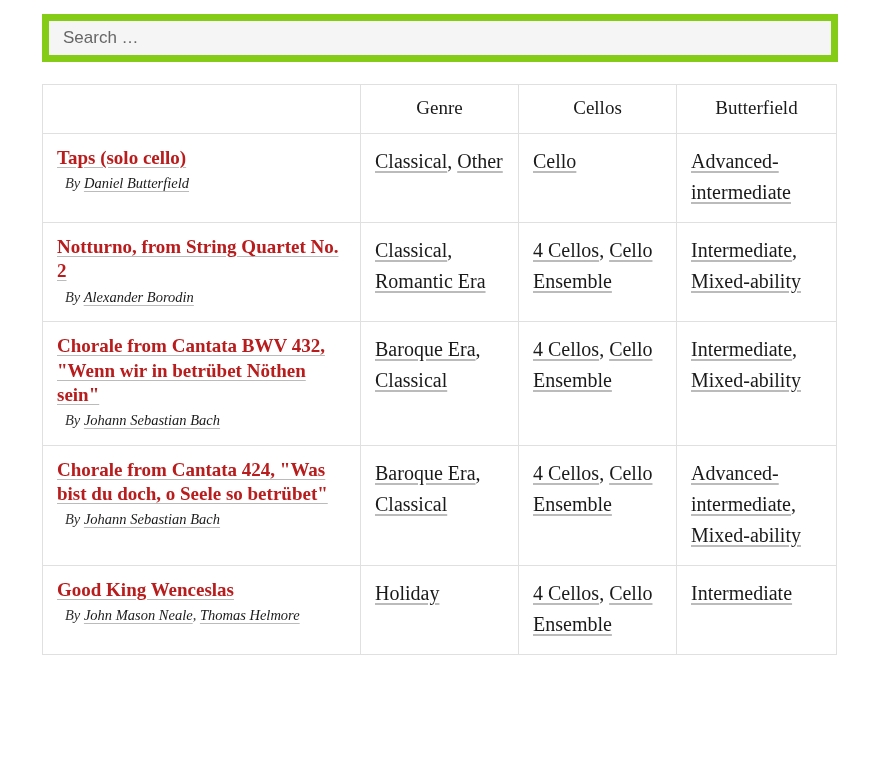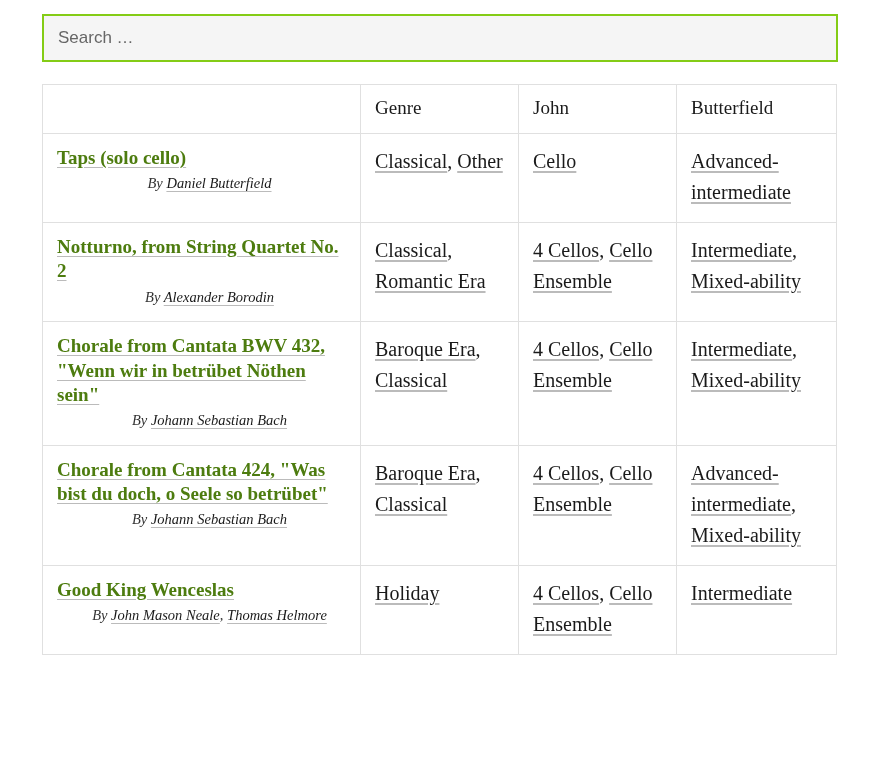--- a/index.html
+++ b/index.html
@@ -20,21 +20,21 @@
   }
   
   .search-wrap {
     margin-bottom: 22px;
   }
   .search-input {
     width: 796px;
     height: 48px;
     box-sizing: border-box;
     background: #f5f5f5;
-    border: 2px solid #84cc16;
+    border: 7px solid #84cc16;
     font-family: "Liberation Sans", sans-serif;
     font-size: 17px;
     color: #4a4a4a;
     padding: 16px 14px;
     outline: none;
   }
   .search-input::placeholder {
     color: #666;
     opacity: 1;
   }
@@ -52,43 +52,42 @@
   }
   col.c-title { width: 318px; }
   col.c-genre { width: 158px; }
   col.c-parts { width: 158px; }
   col.c-diff  { width: 160px; }
 
   thead th {
     font-family: "Liberation Serif", serif;
     font-weight: normal;
     font-size: 19px;
-    text-align: left;
+    text-align: center;
     color: #1a1a1a;
     padding-top: 14px;
     padding-bottom: 16px;
   }
   .title-line {
     font-size: 19px;
     font-weight: bold;
     line-height: 1.28;
     margin: 0 0 4px 0;
   }
   .title-line a {
-    color: #4d7c0f;
+    color: #b91c1c;
     text-decoration-color: #bbb;
     text-underline-offset: 3px;
   }
   .byline {
     font-style: italic;
     font-size: 14.5px;
     color: #333;
     line-height: 1.35;
-    margin: 2px 0 0 16px;
-    text-align: center;
+    margin: 2px 0 0 8px;
   }
   .byline .by-word { font-style: italic; }
   .byline a {
     color: #1a1a1a;
     text-decoration: underline;
     text-decoration-color: #bbb;
     text-underline-offset: 3px;
   }
   td.meta {
     font-size: 20px;
@@ -116,21 +115,21 @@
     <colgroup>
       <col class="c-title">
         <col class="c-genre">
         <col class="c-parts">
         <col class="c-diff">
     </colgroup>
     <thead>
       <tr>
         <th></th>
         <th>Genre</th>
-        <th>John</th>
+        <th>Cellos</th>
         <th>Butterfield</th>
       </tr>
     </thead>
     <tbody id="works-body">
         <tr>
           <td>
             <div class="title-line"><a href="#">Taps (solo cello)</a></div>
             <div class="byline"><span class="by-word">By </span><a href="#">Daniel Butterfield</a></div>
           </td>
           <td class="meta"><a href="#">Classical</a><span class="sep">, </span><a href="#">Other</a></td>

